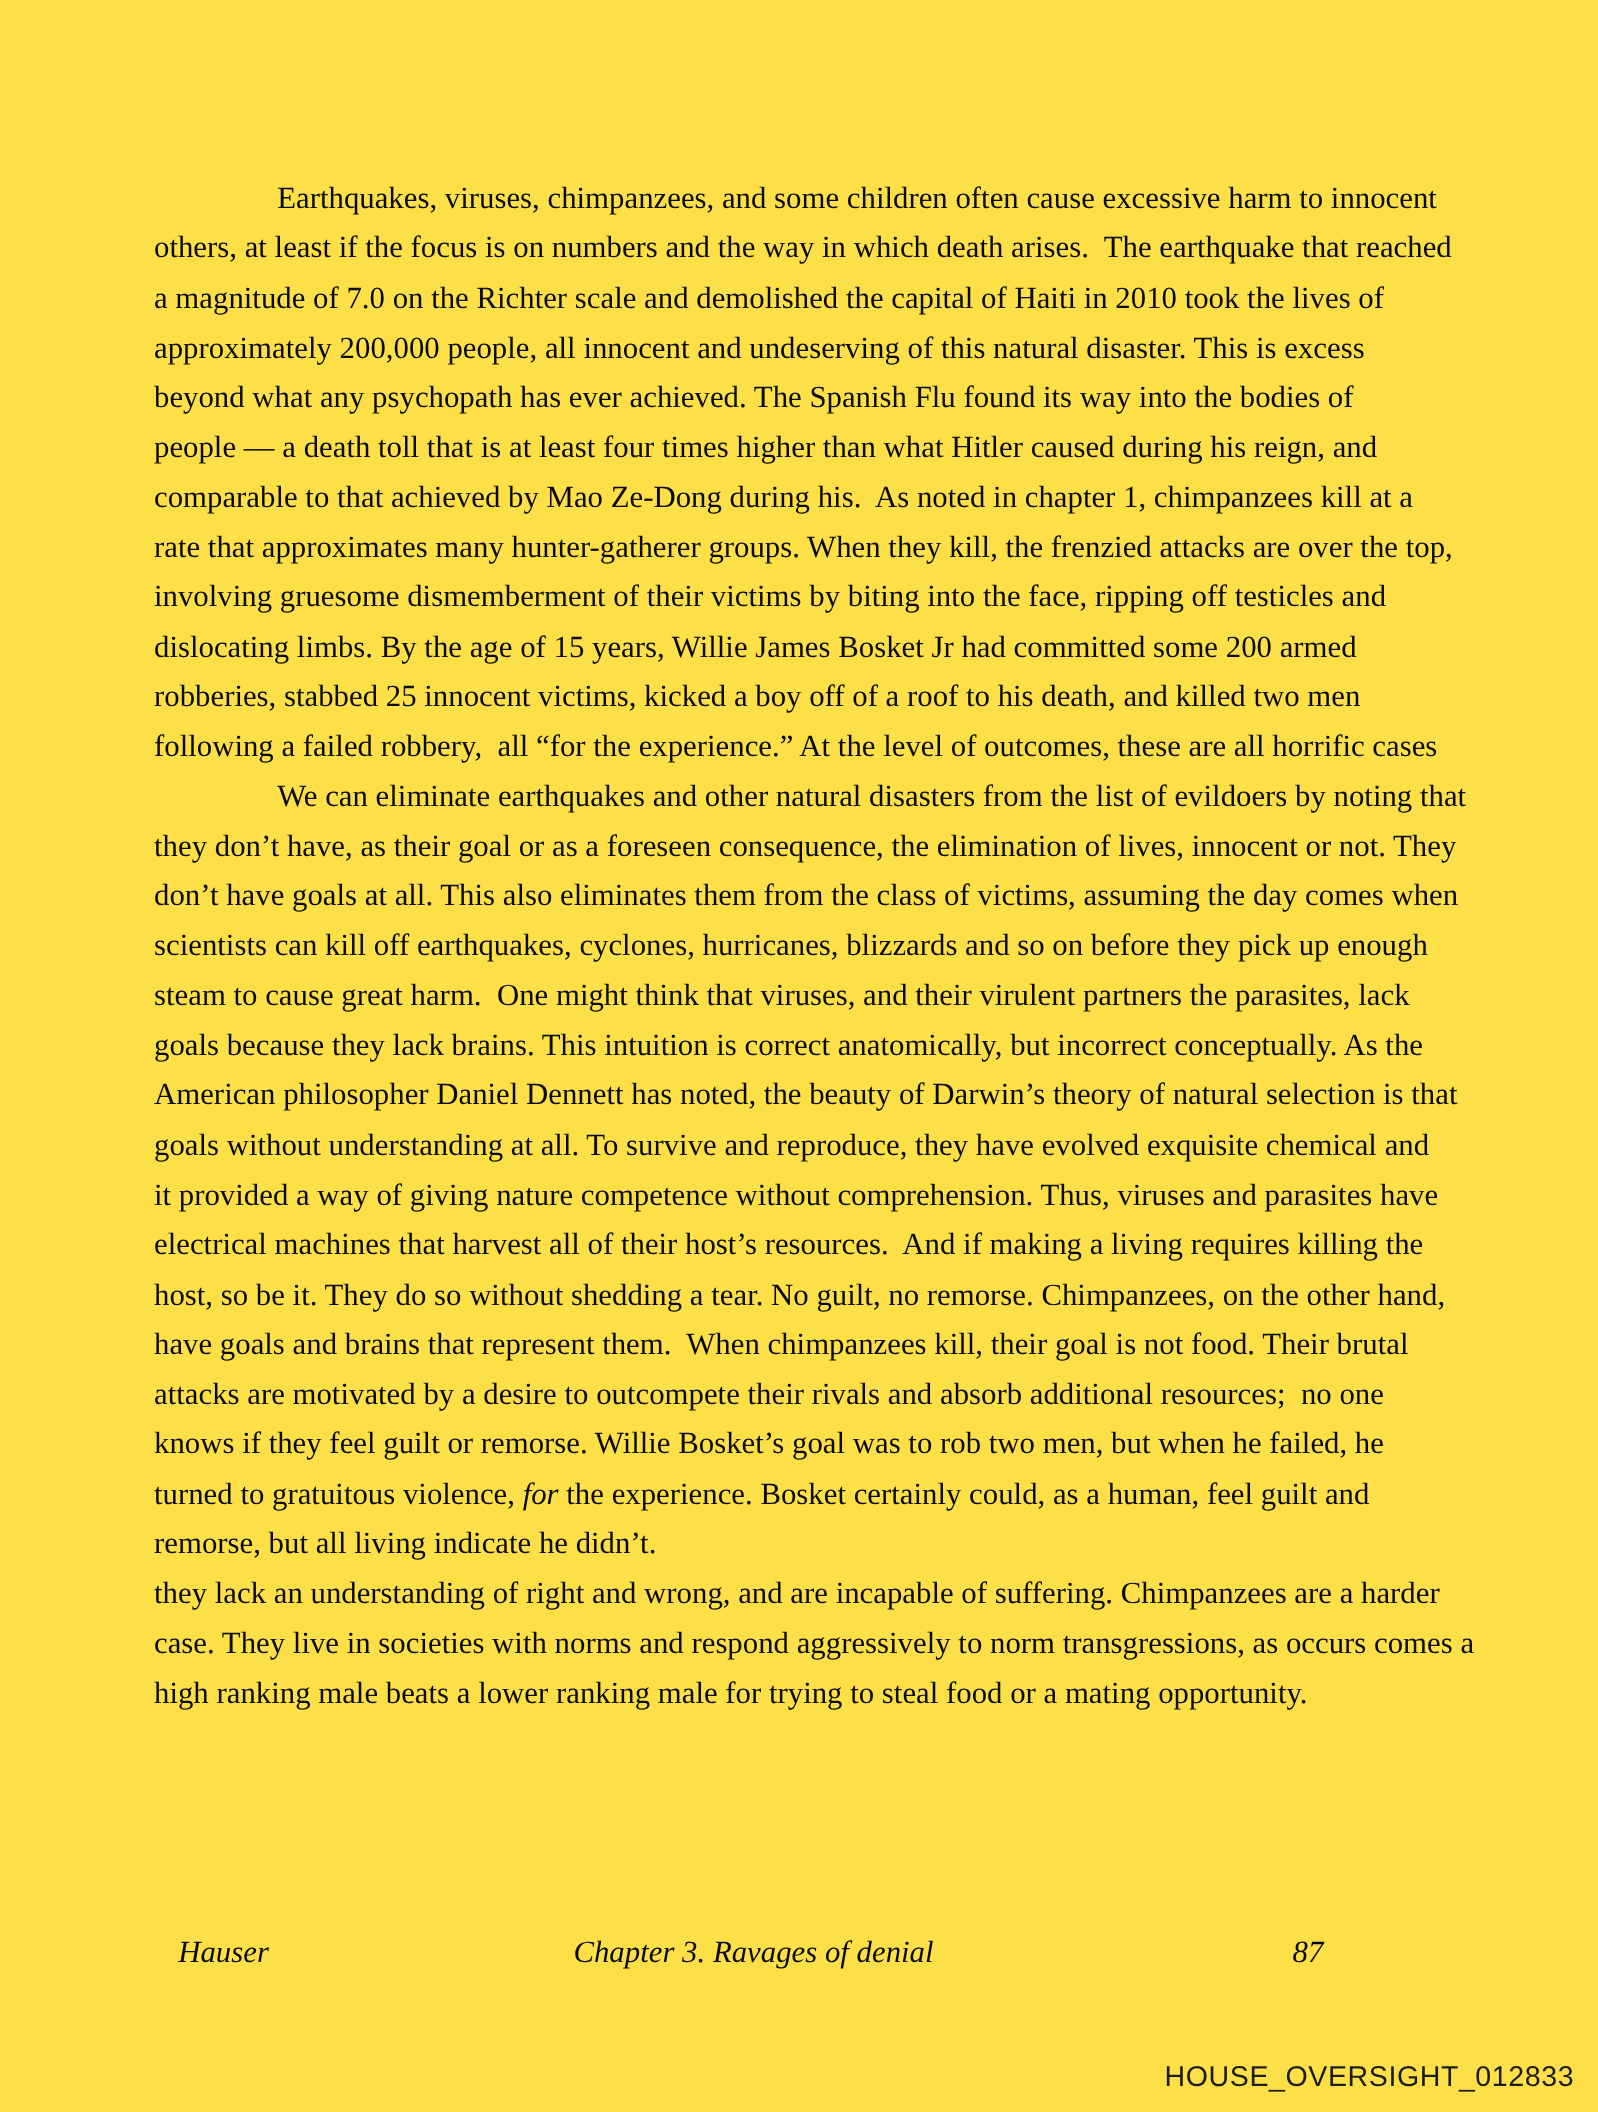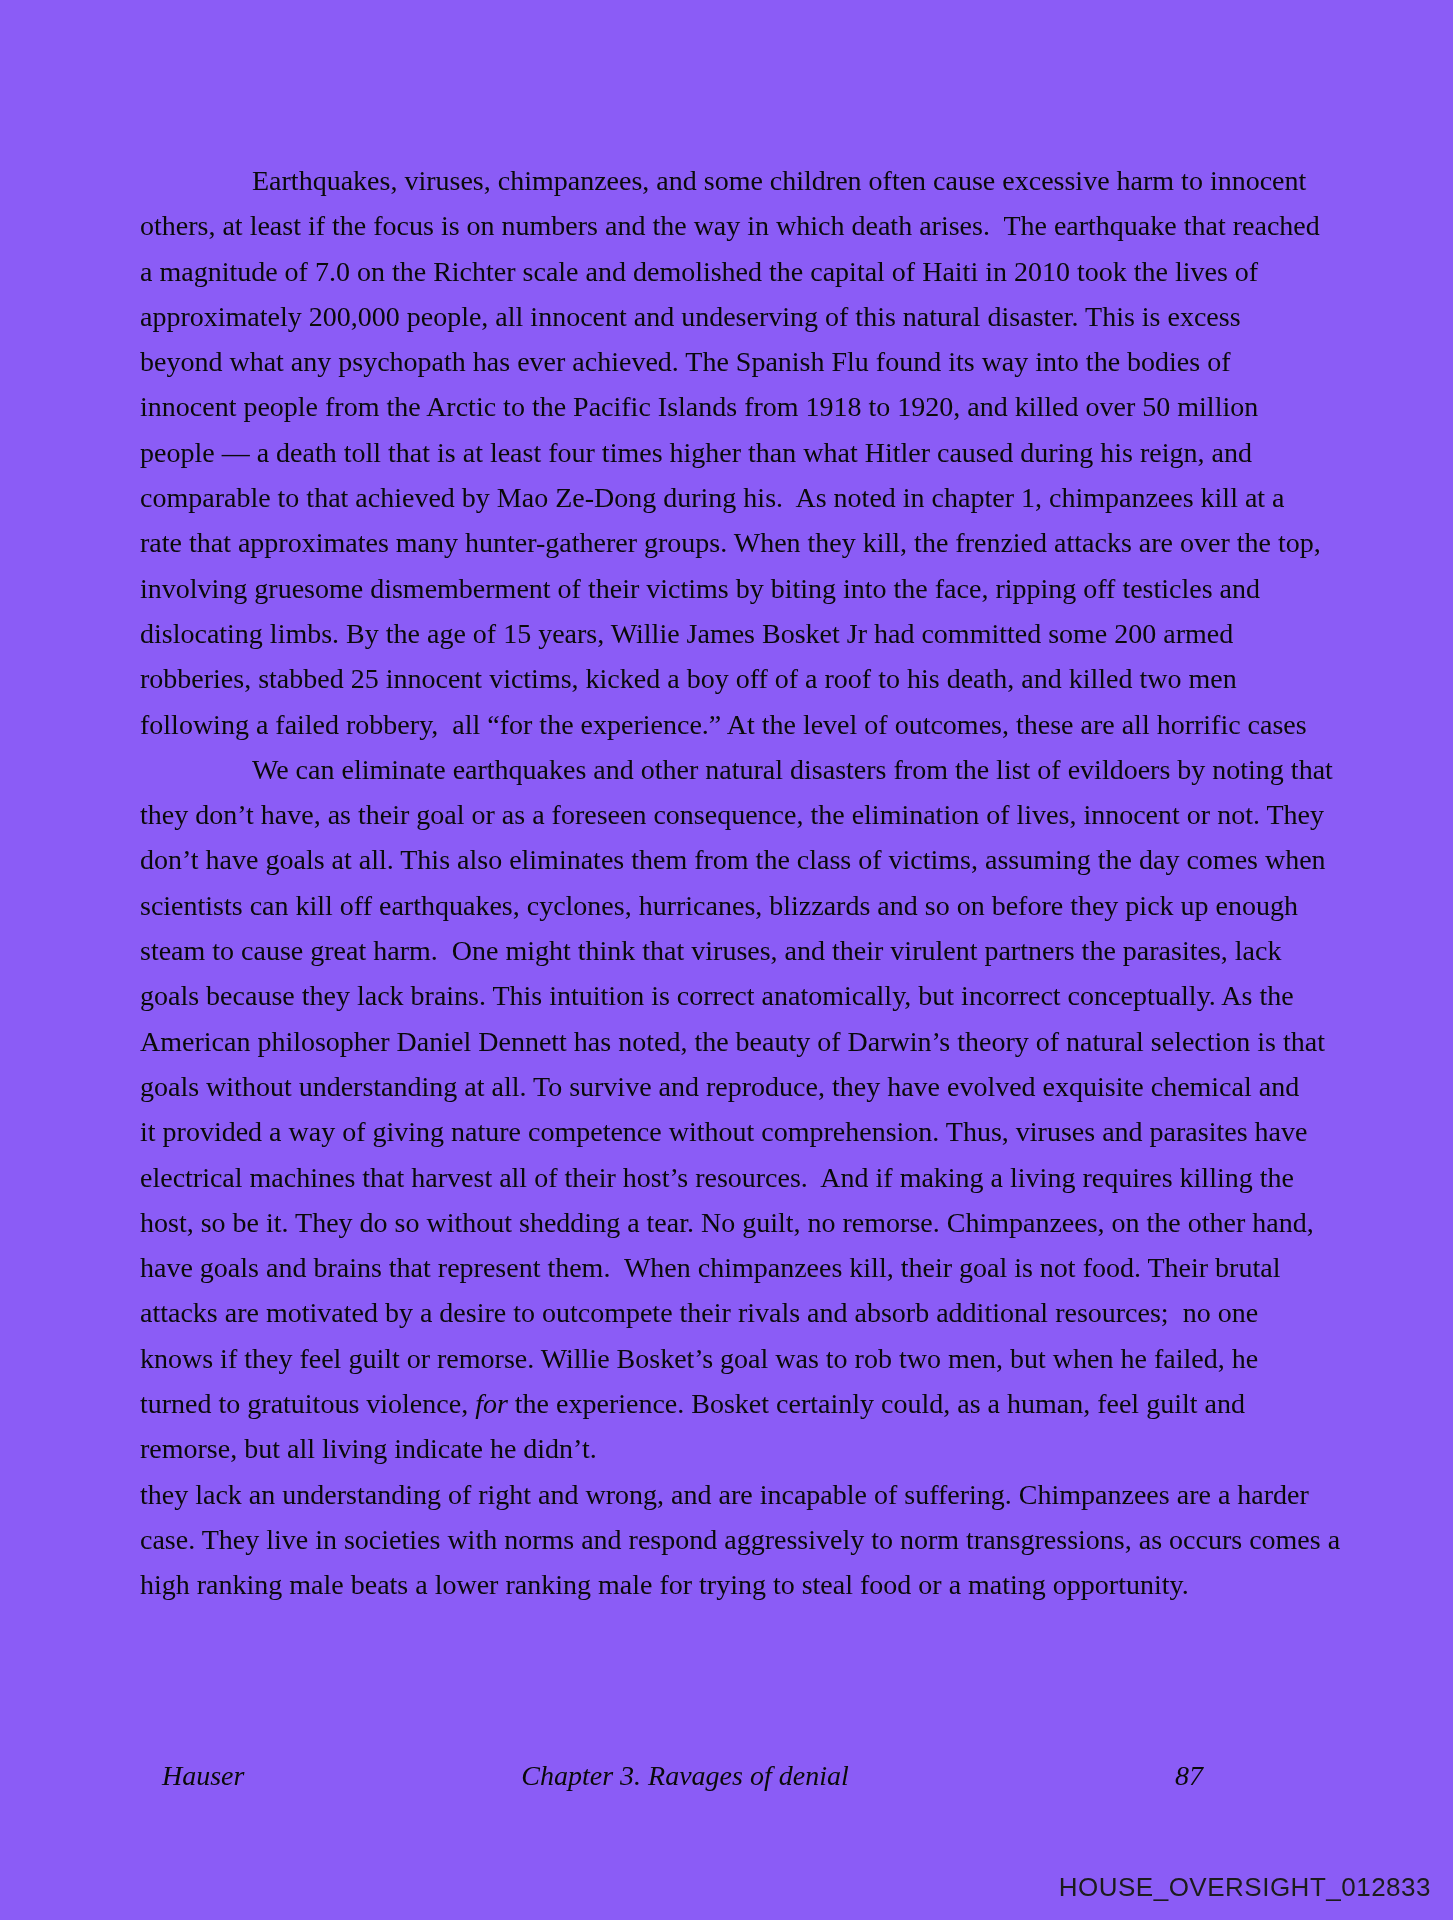--- a/index.html
+++ b/index.html
@@ -4,21 +4,21 @@
 <style>
   html, body {
     margin: 0;
     padding: 0;
     background: #ffffff;
   }
   .page {
     position: relative;
     width: 1453px;
     height: 1920px;
-    background: #8b5cf6;
+    background: #fde047;
     overflow: hidden;
     font-family: "Liberation Serif", "DejaVu Serif", serif;
     color: #0a0a0a;
   }
   .body-text {
     position: absolute;
     left: 140px;
     top: 158px;
     width: 1175px;
     font-size: 28px;
@@ -79,21 +79,20 @@
 
 <div class="page">
 
   <div class="body-text" id="body-text">
       <div class="paragraph">
         <div class="line indent"><span>Earthquakes, viruses, chimpanzees, and some children often cause excessive harm to innocent</span></div>
         <div class="line"><span>others, at least if the focus is on numbers and the way in which death arises.  The earthquake that reached</span></div>
         <div class="line"><span>a magnitude of 7.0 on the Richter scale and demolished the capital of Haiti in 2010 took the lives of</span></div>
         <div class="line"><span>approximately 200,000 people, all innocent and undeserving of this natural disaster. This is excess</span></div>
         <div class="line"><span>beyond what any psychopath has ever achieved. The Spanish Flu found its way into the bodies of</span></div>
-        <div class="line"><span>innocent people from the Arctic to the Pacific Islands from 1918 to 1920, and killed over 50 million</span></div>
         <div class="line"><span>people — a death toll that is at least four times higher than what Hitler caused during his reign, and</span></div>
         <div class="line"><span>comparable to that achieved by Mao Ze-Dong during his.  As noted in chapter 1, chimpanzees kill at a</span></div>
         <div class="line"><span>rate that approximates many hunter-gatherer groups. When they kill, the frenzied attacks are over the top,</span></div>
         <div class="line"><span>involving gruesome dismemberment of their victims by biting into the face, ripping off testicles and</span></div>
         <div class="line"><span>dislocating limbs. By the age of 15 years, Willie James Bosket Jr had committed some 200 armed</span></div>
         <div class="line"><span>robberies, stabbed 25 innocent victims, kicked a boy off of a roof to his death, and killed two men</span></div>
         <div class="line"><span>following a failed robbery,  all “for the experience.” At the level of outcomes, these are all horrific cases</span></div>
       </div>
       <div class="paragraph">
         <div class="line indent"><span>We can eliminate earthquakes and other natural disasters from the list of evildoers by noting that</span></div>

